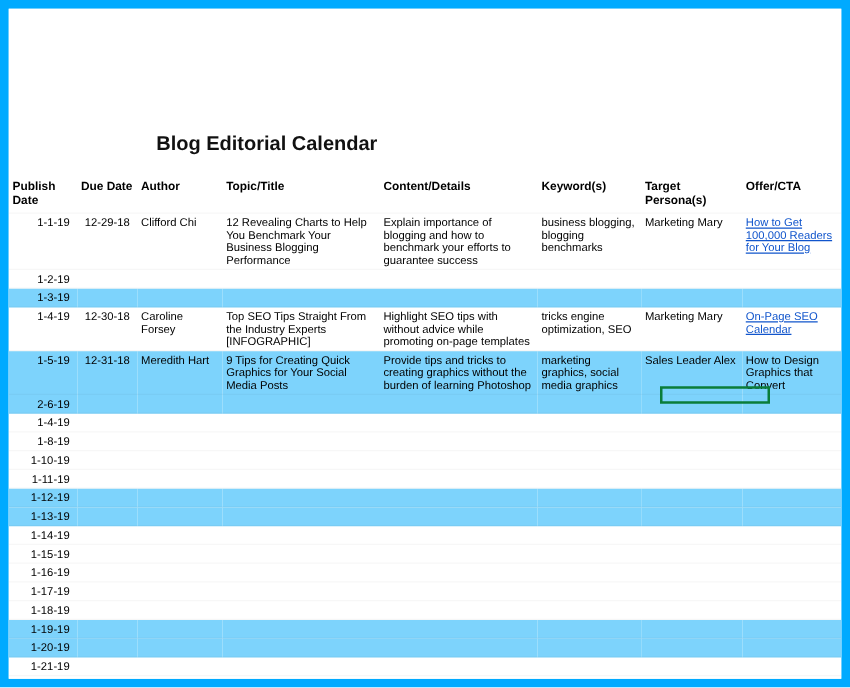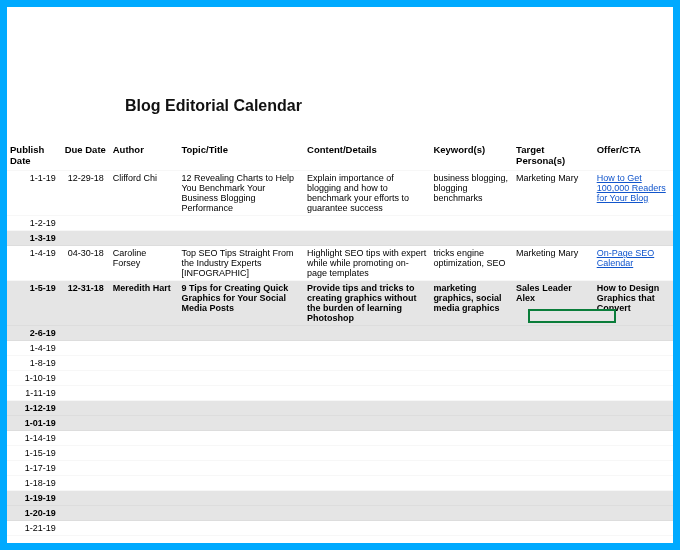--- a/index.html
+++ b/index.html
@@ -1,25 +1,25 @@
 <!DOCTYPE html>
 <html><head>
 <meta charset="utf-8">
 <style>
   * { box-sizing: border-box; margin: 0; padding: 0; }
   html, body { width: 680px; height: 550px; overflow: hidden; font-family: Arial, Helvetica, sans-serif; }
   .frame { width: 680px; height: 550px; border: 7px solid #00aaff; background: #fff; position: relative; }
   .sheet { position: absolute; left: 0; top: 0; right: 0; bottom: 0; background: #fff; overflow: hidden; }
-  .title { position: absolute; left: 118px; top: 90px; font-size: 16px; font-weight: bold; color: #111; }
+  .title { position: absolute; left: 118px; top: 100px; font-size: 16px; font-weight: bold; color: #111; }
   table { border-collapse: collapse; position: absolute; top: 135px; left: 0; table-layout: fixed; }
   th, td { font-size: 9px; vertical-align: top; padding: 2px 3px 2px 3px; text-align: left; border-bottom: 1px solid rgba(0,0,0,0.03); }
   th { font-weight: bold; font-size: 9.5px; color: #000; padding-bottom: 4px; }
   tr.h { height: 12px; margin-top: 18px; }
   tr.tall { height: 22px; }
-  tr.blue { background: #e5e5e5; font-weight: bold; }
+  tr.blue { background: #7dd3fc; }
   td.r { text-align: right; padding-right: 6px; }
   .link { color: #1155cc; text-decoration: underline; }
   .cursor { position: absolute; border: 2px solid #0a7d3a; width: 88px; height: 14px; left: 521px; top: 302px; background: transparent; }
   col.c-pub { width: 60px; }
   col.c-due { width: 56px; }
   col.c-auth { width: 78px; }
   col.c-topic { width: 145px; }
   col.c-cont { width: 145px; }
   col.c-key { width: 92px; }
   col.c-pers { width: 90px; }
@@ -80,24 +80,24 @@
             <td class="r"></td>
             <td></td>
             <td></td>
             <td></td>
             <td></td>
             <td></td>
             <td></td>
           </tr>
           <tr class="h tall">
             <td class="r">1-4-19</td>
-            <td class="r">04-30-18</td>
+            <td class="r">12-30-18</td>
             <td>Caroline Forsey</td>
             <td>Top SEO Tips Straight From the Industry Experts [INFOGRAPHIC]</td>
-            <td>Highlight SEO tips with expert while while promoting on-page templates</td>
+            <td>Highlight SEO tips with without advice while promoting on-page templates</td>
             <td>tricks engine optimization, SEO</td>
             <td>Marketing Mary</td>
             <td><span class="link">On-Page SEO Calendar</span></td>
           </tr>
           <tr class="h blue tall">
             <td class="r">1-5-19</td>
             <td class="r">12-31-18</td>
             <td>Meredith Hart</td>
             <td>9 Tips for Creating Quick Graphics for Your Social Media Posts</td>
             <td>Provide tips and tricks to creating graphics without the burden of learning Photoshop</td>
@@ -159,41 +159,51 @@
             <td class="r">1-12-19</td>
             <td class="r"></td>
             <td></td>
             <td></td>
             <td></td>
             <td></td>
             <td></td>
             <td></td>
           </tr>
           <tr class="h blue">
-            <td class="r">1-01-19</td>
+            <td class="r">1-13-19</td>
             <td class="r"></td>
             <td></td>
             <td></td>
             <td></td>
             <td></td>
             <td></td>
             <td></td>
           </tr>
           <tr class="h">
             <td class="r">1-14-19</td>
             <td class="r"></td>
             <td></td>
             <td></td>
             <td></td>
             <td></td>
             <td></td>
             <td></td>
           </tr>
           <tr class="h">
             <td class="r">1-15-19</td>
+            <td class="r"></td>
+            <td></td>
+            <td></td>
+            <td></td>
+            <td></td>
+            <td></td>
+            <td></td>
+          </tr>
+          <tr class="h">
+            <td class="r">1-16-19</td>
             <td class="r"></td>
             <td></td>
             <td></td>
             <td></td>
             <td></td>
             <td></td>
             <td></td>
           </tr>
           <tr class="h">
             <td class="r">1-17-19</td>

